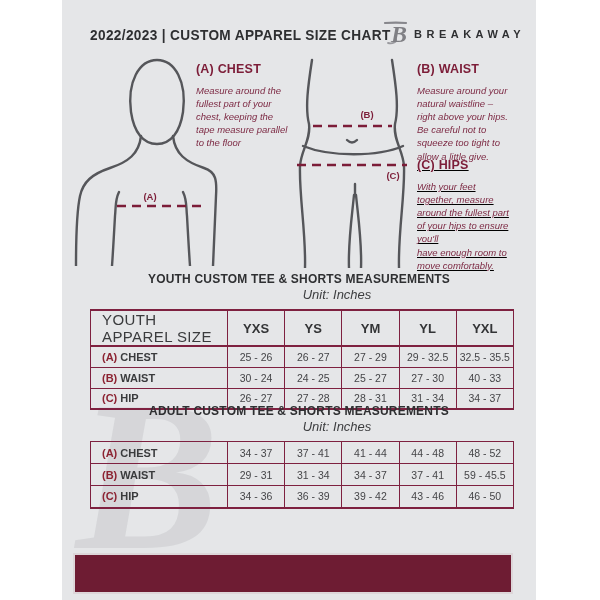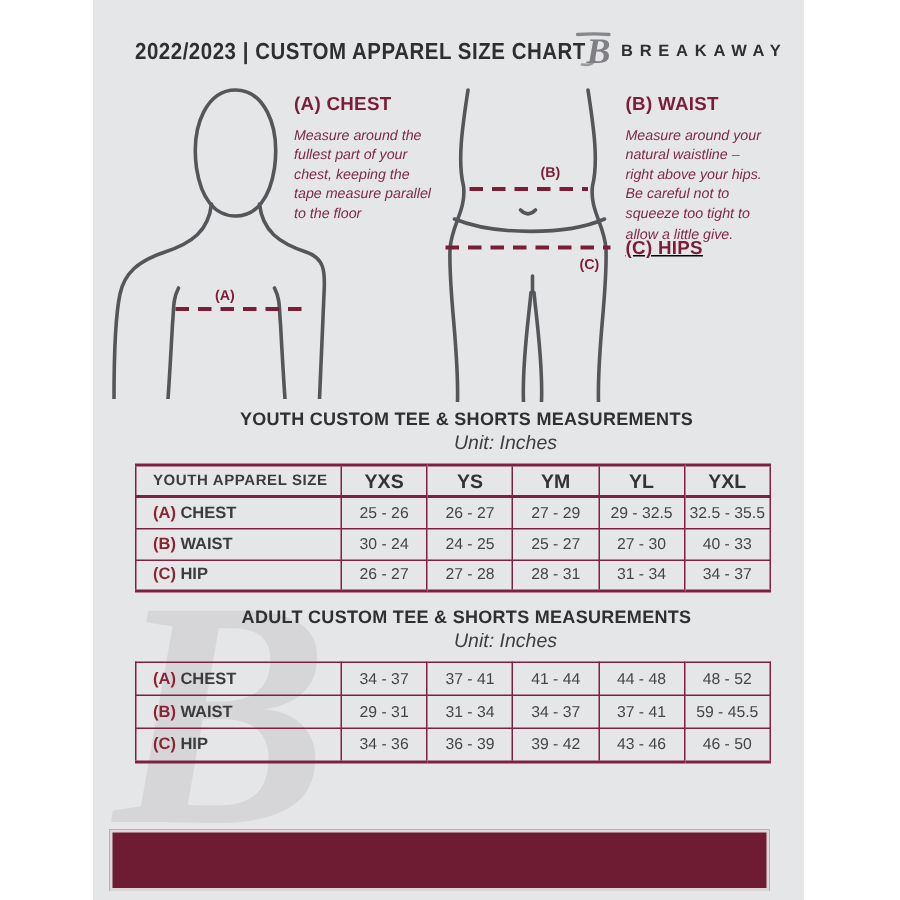--- a/index.html
+++ b/index.html
@@ -20,35 +20,35 @@
   .fig-lower { left:233px; top:56px; }
   .guide-block { position:absolute; width:118px; }
   .g-chest { left:134px; top:62px; }
   .g-waist { left:355px; top:62px; }
   .g-hips  { left:355px; top:158px;text-decoration:underline; }
   .g-head { font-size:12.5px; font-weight:800; color:#7c1d38; letter-spacing:.2px; margin-bottom:8px; }
   .g-body { font-size:9.5px; font-style:italic; color:#7d2a44; line-height:1.38; white-space:pre-line; }
 
   
   .tbl-title { position:absolute; left:0; width:474px; text-align:center; font-size:12px; font-weight:700;
-               color:#2f3032; letter-spacing:.2px;margin-left:12px; }
+               color:#2f3032; letter-spacing:.2px; }
   .tbl-unit  { position:absolute; left:0; width:550px; text-align:center; font-size:13px; font-style:italic;
                color:#3d3e40; }
   table.size { position:absolute; left:28px; width:423px; border-collapse:collapse; table-layout:fixed; }
   table.size col.c0 { width:137px; }
   table.size col.cv { width:57.2px; }
   table.size th, table.size td { border:1px solid #7e2140; font-size:10.5px; color:#454548;
                text-align:center; vertical-align:middle; padding:0; }
   table.size tr { height:21px; }
   table.adult tr { height:22px; }
   table.size tr:first-child th { border-top:2px solid #7e2140; border-bottom:2px solid #7e2140; }
   table.size tr:last-child td { border-bottom:2px solid #7e2140; }
   table.size th { font-weight:700; font-size:13px; color:#333436; }
   table.size .lbl, table.size .lbl-h { text-align:left; padding-left:11px; }
-  table.size .lbl-h { font-weight:700; font-size:10px; letter-spacing:.4px; color:#3a3b3d;margin-top:36px; }
+  table.size .lbl-h { font-weight:400; font-size:15px; letter-spacing:.4px; color:#3a3b3d;margin-top:36px; }
   table.size .lbl { font-size:11px; font-weight:600; color:#3a3b3d; }
   .pfx { color:#8c2332; font-weight:800; margin-right:3px; }
   .y-title { top:272px; } .y-unit { top:287px; }
   .a-title { top:404px; } .a-unit { top:419px; }
   table.youth { top:309px; }
   table.adult { top:441px; }
 
   
   .watermark { position:absolute; left:14px; top:368px; font-family:"Liberation Serif", serif;
                font-style:italic; font-weight:700; font-size:215px; line-height:1;
@@ -112,20 +112,27 @@
       <div class="g-head">(B) WAIST</div>
       <div class="g-body">Measure around your
 natural waistline –
 right above your hips.
 Be careful not to
 squeeze too tight to
 allow a little give.</div>
     </div>
     <div class="guide-block g-hips">
       <div class="g-head">(C) HIPS</div>
+      <div class="g-body">With your feet
+together, measure
+around the fullest part
+of your hips to ensure
+you'll
+have enough room to
+move comfortably.</div>
     </div>
 
     <div class="tbl-title y-title">YOUTH CUSTOM TEE &amp; SHORTS MEASUREMENTS</div>
     <div class="tbl-unit y-unit">Unit: Inches</div>
     <table class="size youth">
       <colgroup>
           <col class="c0">
           <col class="cv">
           <col class="cv">
           <col class="cv">

